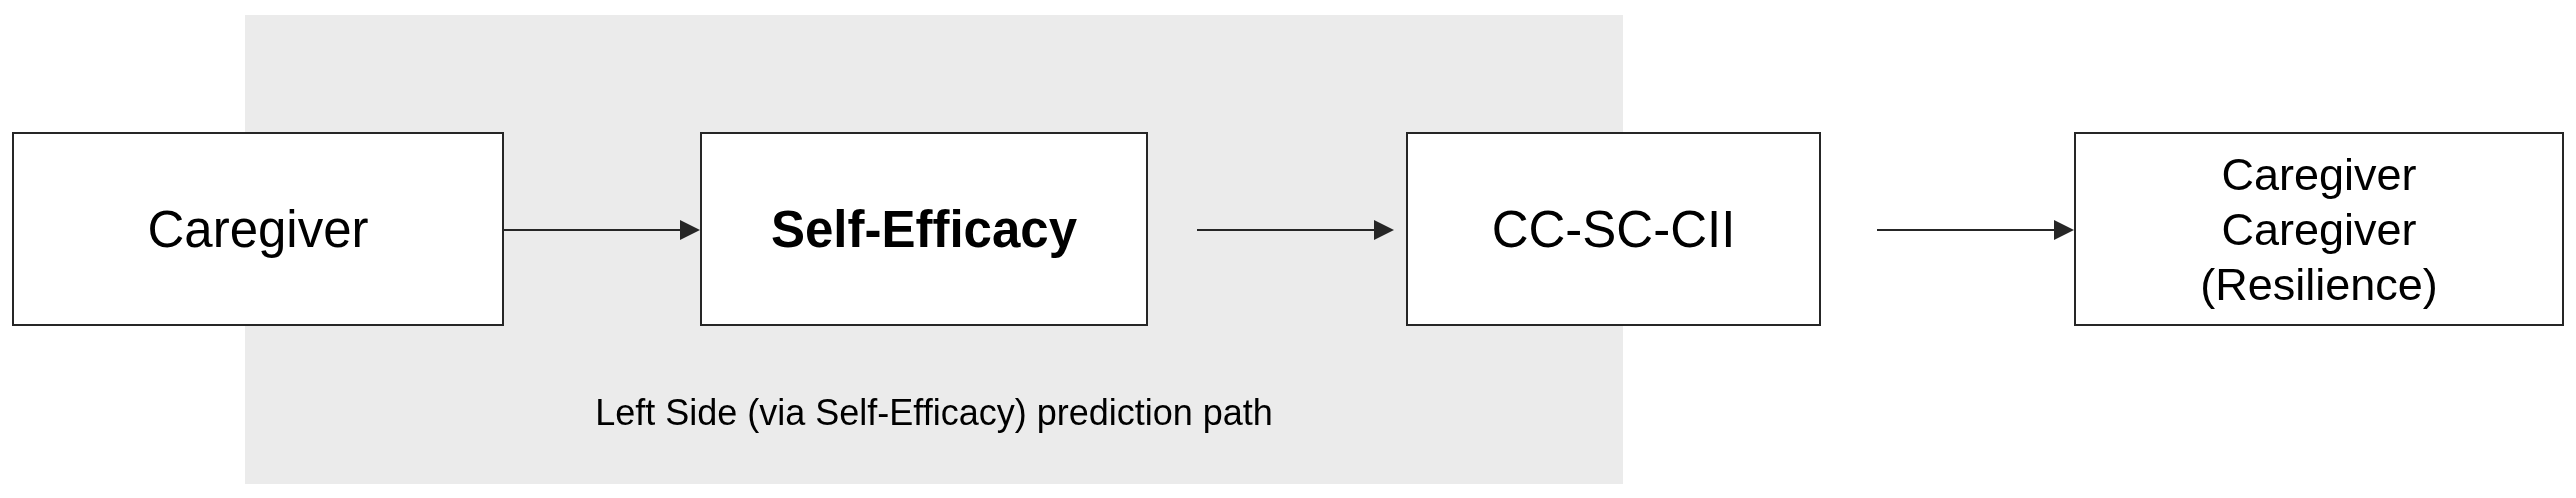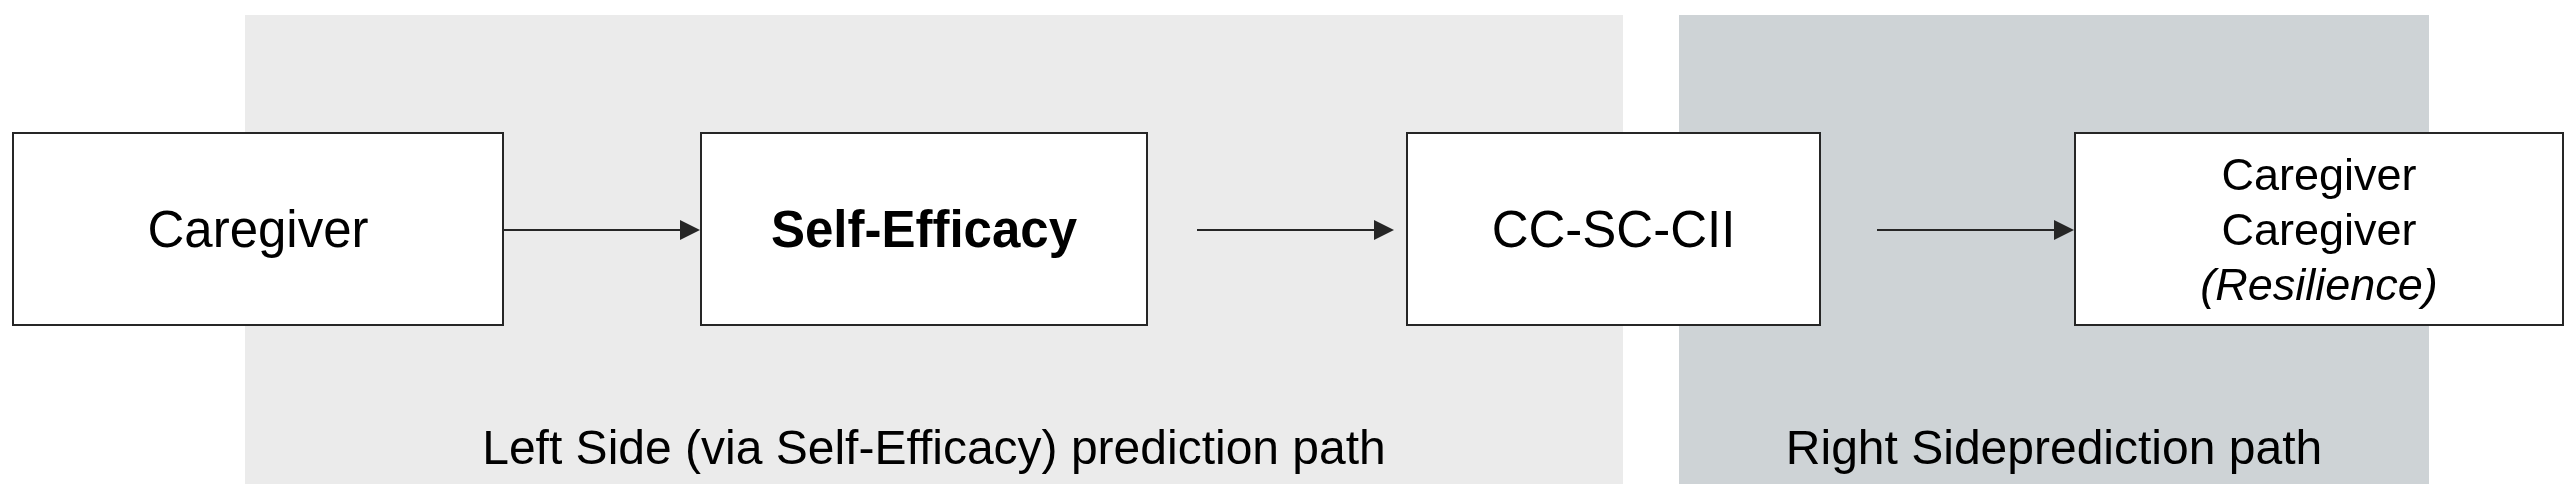--- a/index.html
+++ b/index.html
@@ -4,56 +4,53 @@
 <style>
   html,body{margin:0;padding:0;background:#ffffff;}
   body{width:2576px;height:499px;position:relative;overflow:hidden;
        font-family:"Liberation Sans", sans-serif;}
   .canvas{position:absolute;left:0;top:0;width:2576px;height:499px;background:#ffffff;}
 
   .region{position:absolute;top:15.3px;height:469px;}
   .region-left{left:245px;width:1378px;background:#ebebeb;}
   .region-right{left:1679px;width:750px;background:#ced3d6;}
 
-  .region-caption{position:absolute;left:0;right:0;top:405px;text-align:center;
-      font-size:48px;line-height:56px;color:#000000;white-space:nowrap;}
+  .region-caption{position:absolute;left:0;right:0;top:370px;text-align:center;
+      font-size:36px;line-height:56px;color:#000000;white-space:nowrap;}
 
   .node{position:absolute;top:132px;height:194px;background:#ffffff;
       border:2.7px solid #262626;box-sizing:border-box;
       display:flex;flex-direction:column;align-items:center;justify-content:center;
       text-align:center;color:#000000;}
   .node .ln{font-size:51px;line-height:59px;white-space:nowrap;}
   .box-1{left:12px;width:492px;}
   .box-2{left:700px;width:448px;font-weight:bold;}
   .box-3{left:1394px;width:415px;margin-left:12px;}
   .box-4{left:2074px;width:490px;}
   .box-4 .ln{font-size:45px;line-height:55px;}
-  .box-4 .ln.italic{font-style:italic;}
+  .box-4 .ln.italic{}
 
   .arrow{position:absolute;top:220px;height:20px;}
   .arrow .shaft{position:absolute;left:0;right:17.3px;top:8.6px;height:2.7px;background:#262626;}
   .arrow .head{position:absolute;right:0;top:0;width:0;height:0;
       border-top:10px solid transparent;border-bottom:10px solid transparent;
       border-left:20px solid #262626;}
   .arrow-1{left:504px;width:196px;}
   .arrow-2{left:1197px;width:197px;}
   .arrow-3{left:1877px;width:197px;}
 </style>
 </head>
 <body>
 
 <div class="canvas">
 
   <div class="region region-left" style="background-color: rgb(235, 235, 235);">
     <div class="region-caption">Left Side (via Self-Efficacy) prediction path</div>
   </div>
 
-  <div class="region region-right" style="background-color: rgb(206, 211, 214);">
-    <div class="region-caption">Right Sideprediction path</div>
-  </div>
 
   <div class="node box-1">
     <div class="ln">Caregiver</div>
   </div>
 
   <div class="arrow arrow-1">
     <div class="shaft"></div>
     <div class="head"></div>
   </div>
 

